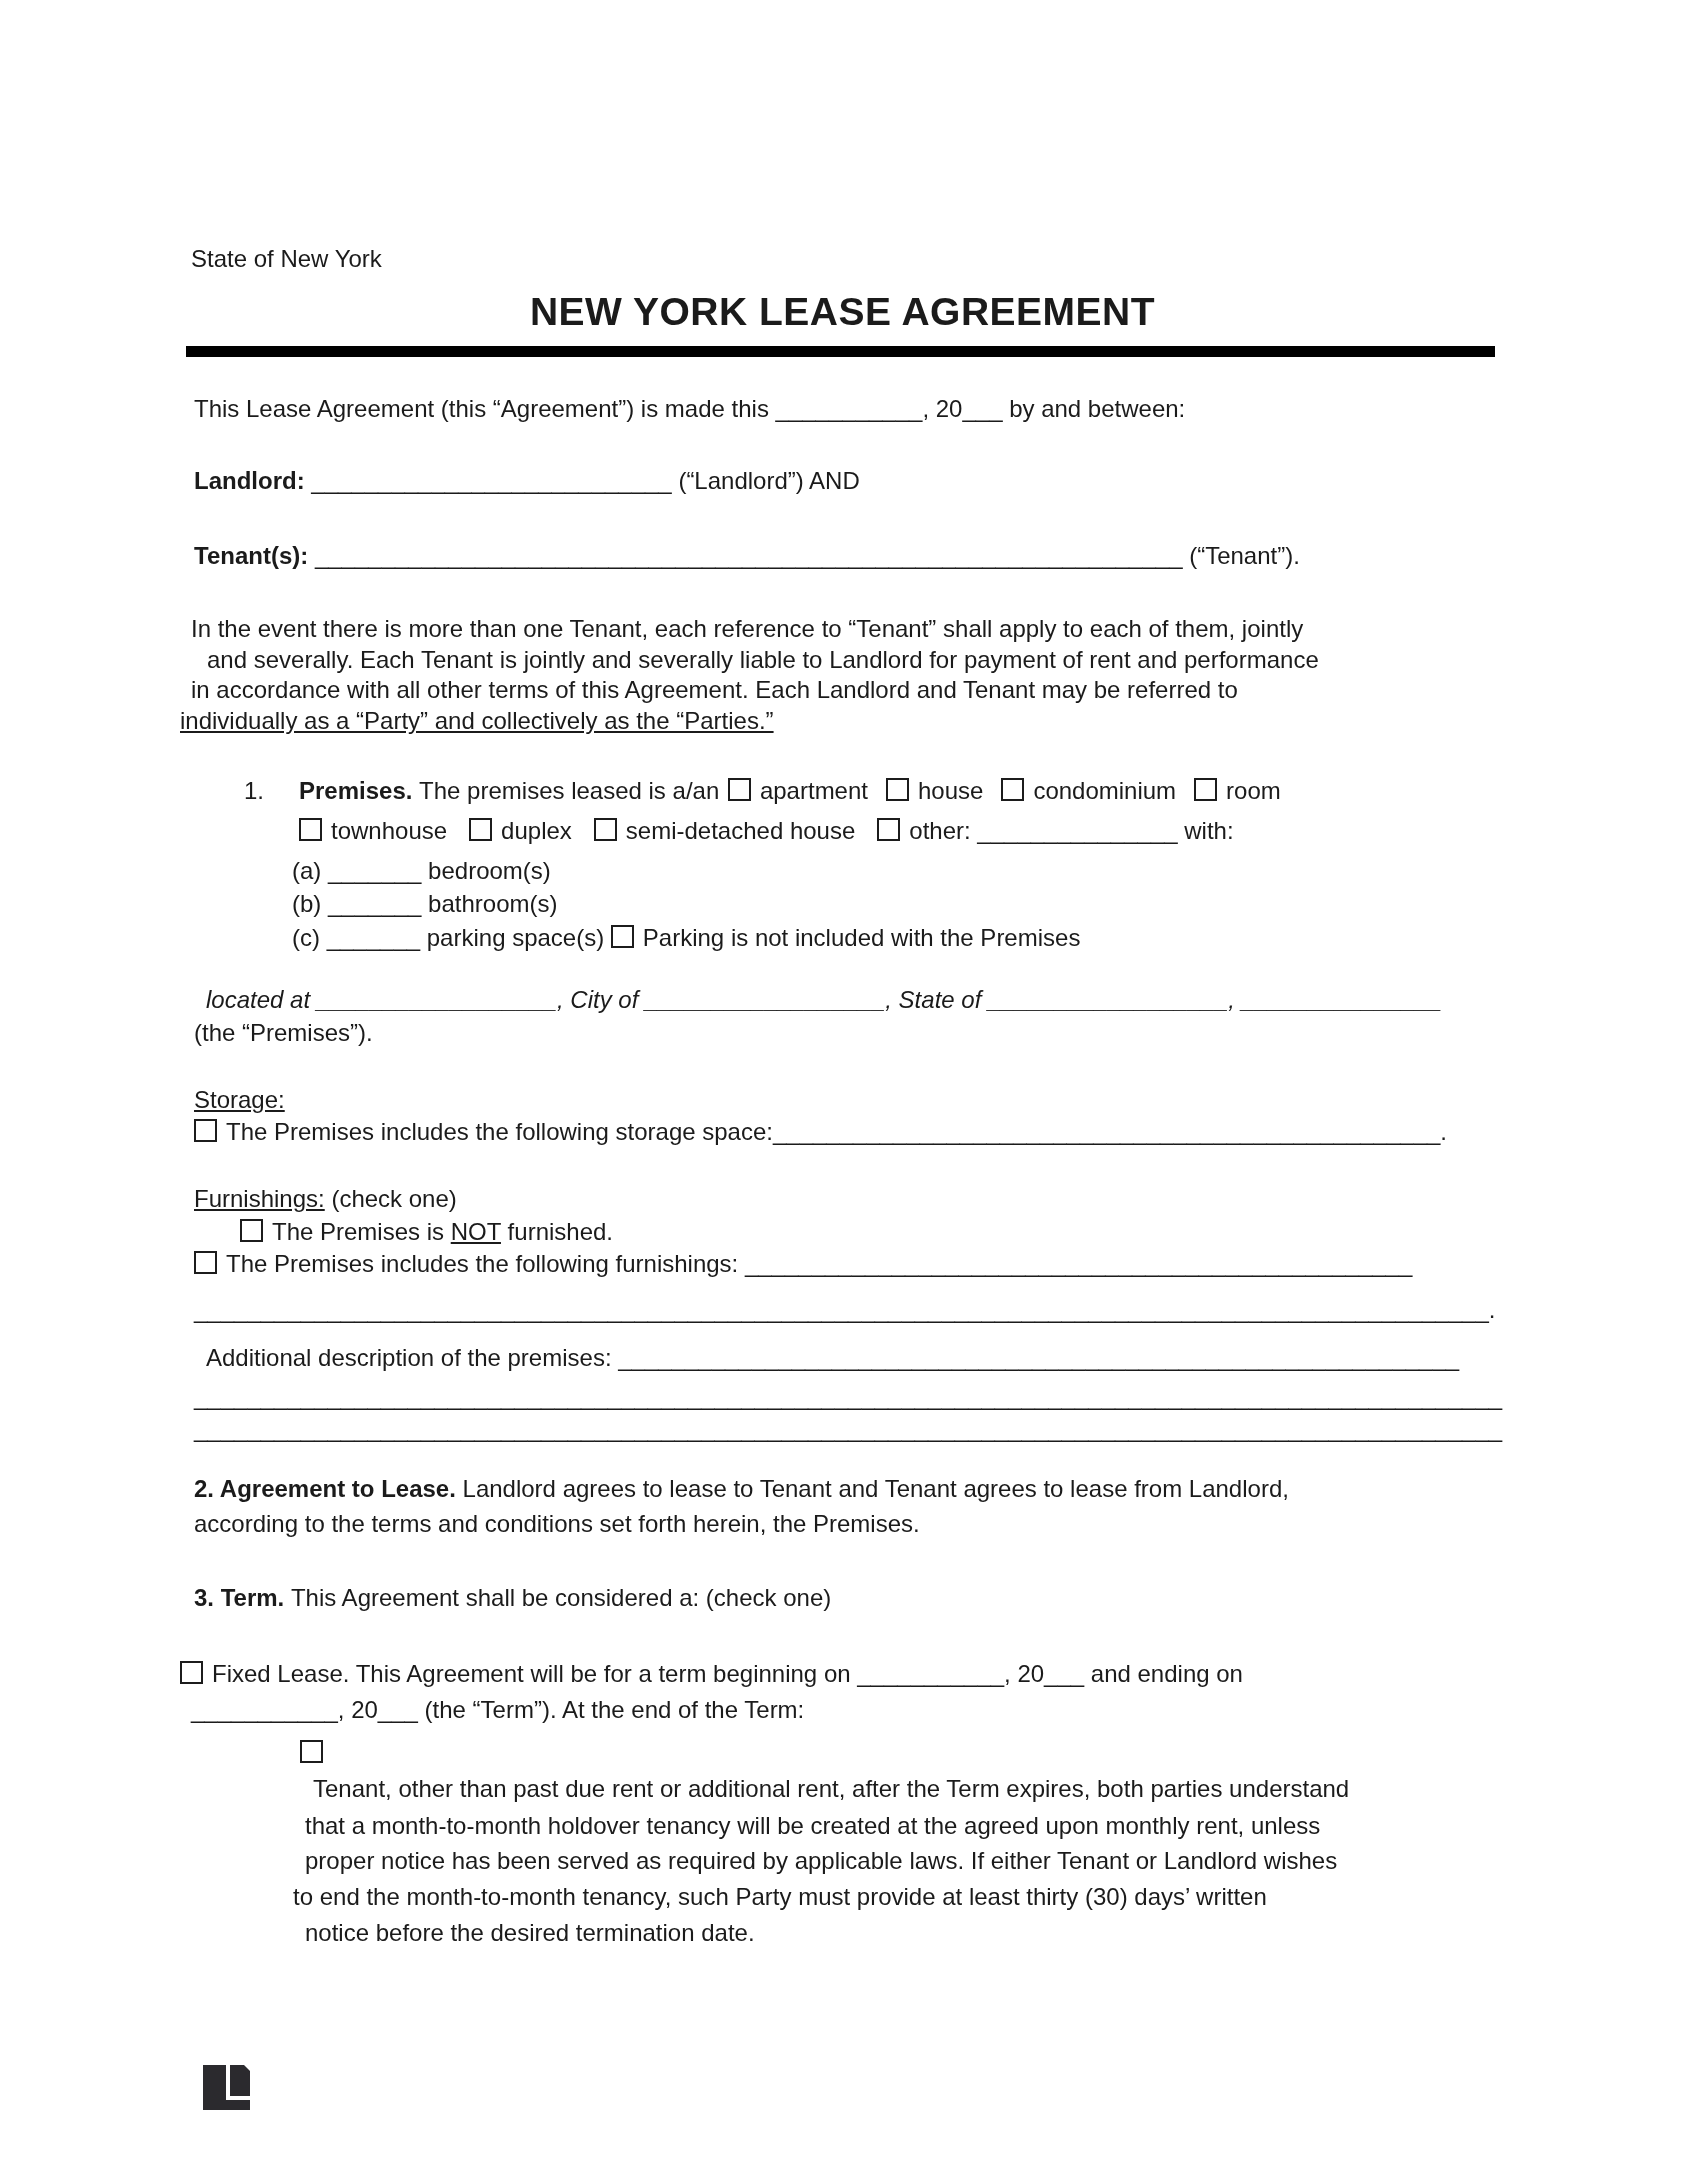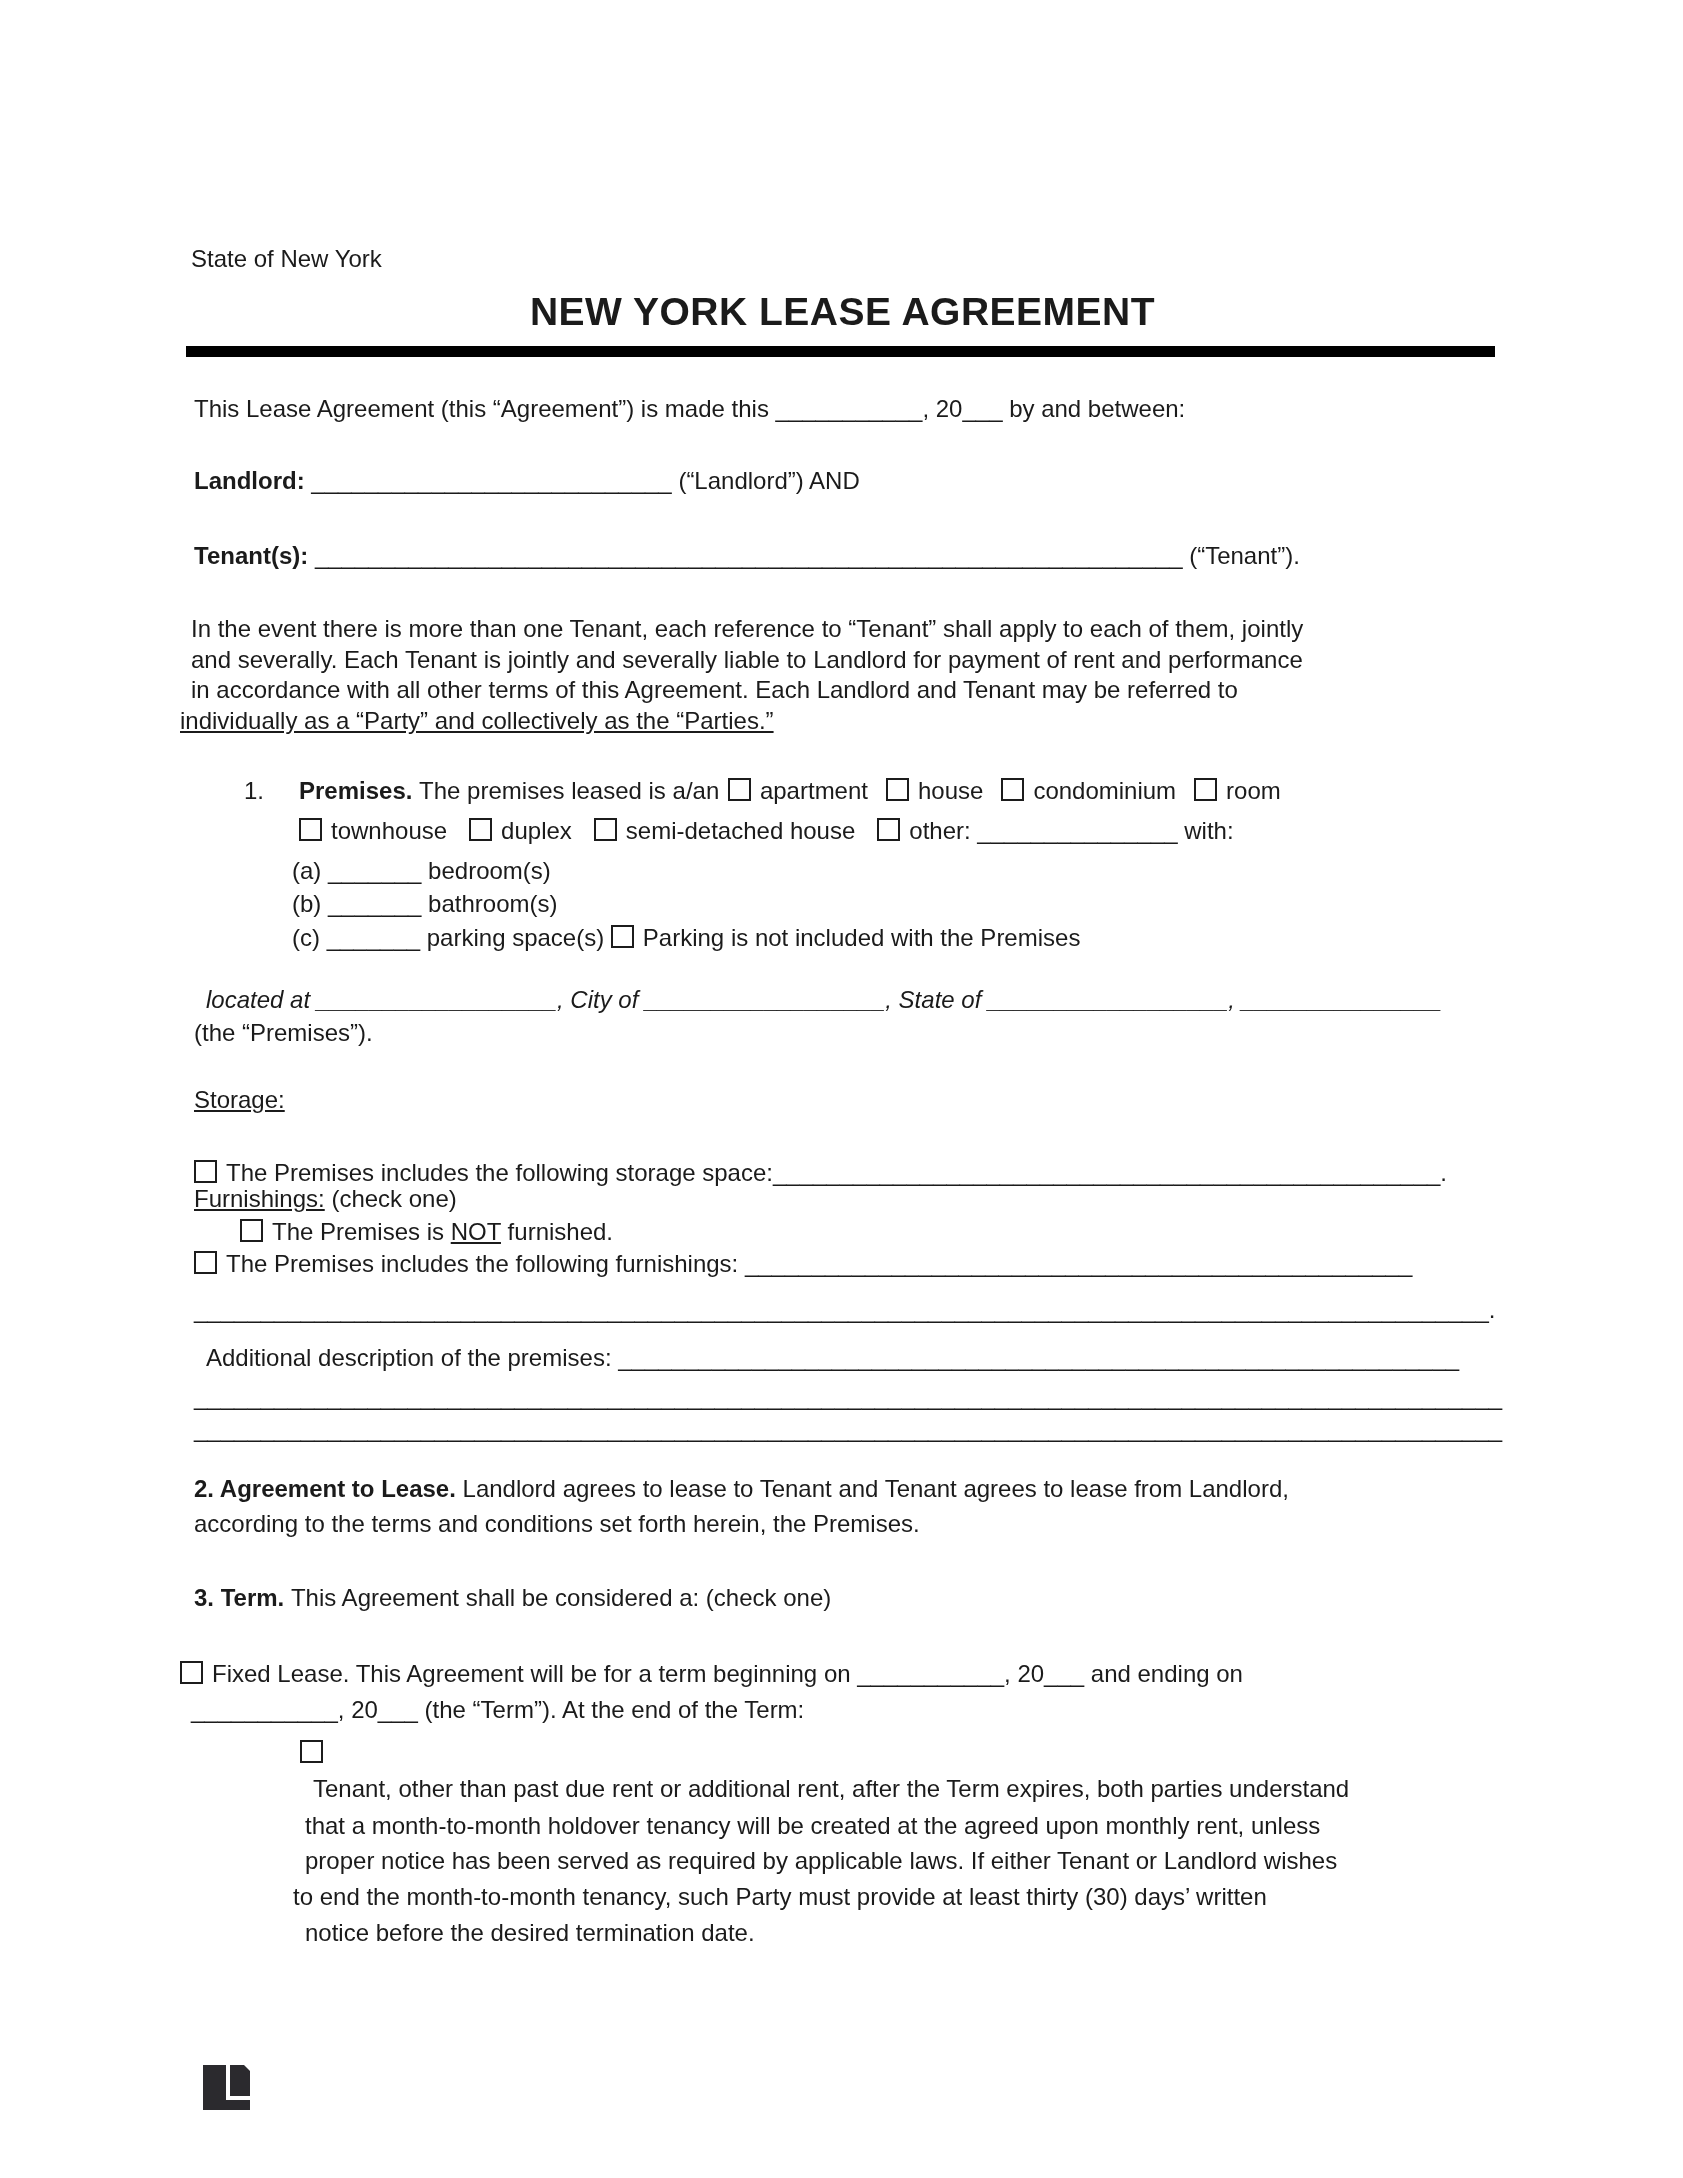--- a/index.html
+++ b/index.html
@@ -30,37 +30,37 @@
 <div class="title" style="top:290px;">NEW YORK LEASE AGREEMENT</div>
 <div class="rule" style="top:346px;"></div>
 
 <div class="ln" style="left:194px;top:394px;">This Lease Agreement (this “Agreement”) is made this ___________, 20___ by and between:</div>
 
 <div class="ln" style="left:194px;top:466px;"><span class="b">Landlord: </span><span class="blank">___________________________</span><span> (“Landlord”) AND</span></div>
 
 <div class="ln" style="left:194px;top:541px;"><span class="b">Tenant(s): </span><span class="blank">_________________________________________________________________</span><span> (“Tenant”).</span></div>
 
 <div class="ln" style="left:191px;top:614px;">In the event there is more than one Tenant, each reference to “Tenant” shall apply to each of them, jointly</div>
-<div class="ln" style="left:191px;top:645px;">and severally. Each Tenant is jointly and severally liable to Landlord for payment of rent and performance</div>
+<div class="ln" style="left:207px;top:645px;">and severally. Each Tenant is jointly and severally liable to Landlord for payment of rent and performance</div>
 <div class="ln" style="left:191px;top:675px;">in accordance with all other terms of this Agreement. Each Landlord and Tenant may be referred to</div>
 <div class="ln" style="left:180px;top:706px;text-decoration:underline;">individually as a “Party” and collectively as the “Parties.”</div>
 
 <div class="ln" style="left:244px;top:776px;"><span class="num">1.</span><span class="b">Premises. </span><span>The premises leased is a/an </span><span class="opt"><span class="cb"></span><span>apartment</span></span><span class="opt"><span class="cb"></span><span>house</span></span><span class="opt"><span class="cb"></span><span>condominium</span></span><span class="opt"><span class="cb"></span><span>room</span></span></div>
 
 <div class="ln" style="left:299px;top:816px;"><span class="opt2"><span class="cb tight"></span><span>townhouse</span></span><span class="opt2"><span class="cb tight"></span><span>duplex</span></span><span class="opt2"><span class="cb tight"></span><span>semi-detached house</span></span><span class="cb tight"></span><span>other: </span><span class="blank">_______________</span><span> with:</span></div>
 
 <div class="ln" style="left:292px;top:856px;"><span>(a) </span><span class="blank">_______</span><span> bedroom(s)</span></div>
 <div class="ln" style="left:292px;top:889px;"><span>(b) </span><span class="blank">_______</span><span> bathroom(s)</span></div>
 <div class="ln" style="left:292px;top:923px;"><span>(c) </span><span class="blank">_______</span><span> parking space(s) </span><span class="cb tight"></span><span>Parking is not included with the Premises</span></div>
 
 <div class="ln" style="left:206px;top:985px;font-style:italic;">located at __________________, City of __________________, State of __________________, _______________</div>
 <div class="ln" style="left:194px;top:1018px;">(the “Premises”).</div>
 
 <div class="ln" style="left:194px;top:1085px;"><span class="u">Storage:</span></div>
-<div class="ln" style="left:194px;top:1117px;margin-top:41px;"><span class="cb tight"></span><span>The Premises includes the following storage space:</span><span class="blank">__________________________________________________.</span></div>
+<div class="ln" style="left:194px;top:1117px;"><span class="cb tight"></span><span>The Premises includes the following storage space:</span><span class="blank">__________________________________________________.</span></div>
 
 <div class="ln" style="left:194px;top:1184px;"><span class="u">Furnishings:</span><span> (check one)</span></div>
 <div class="ln" style="left:194px;top:1217px;padding-left:46px;"><span class="cb tight"></span><span>The Premises is </span><span class="u">NOT</span><span> furnished.</span></div>
 <div class="ln" style="left:194px;top:1249px;"><span class="cb tight"></span><span>The Premises includes the following furnishings: </span><span class="blank">__________________________________________________</span></div>
 <div class="ln" style="left:194px;top:1295px;"><span class="blank">_________________________________________________________________________________________________.</span></div>
 
 <div class="ln" style="left:206px;top:1343px;"><span>Additional description of the premises: </span><span class="blank">_______________________________________________________________</span></div>
 <div class="ln" style="left:194px;top:1382px;"><span class="blank">__________________________________________________________________________________________________</span></div>
 <div class="ln" style="left:194px;top:1414px;"><span class="blank">__________________________________________________________________________________________________</span></div>
 

